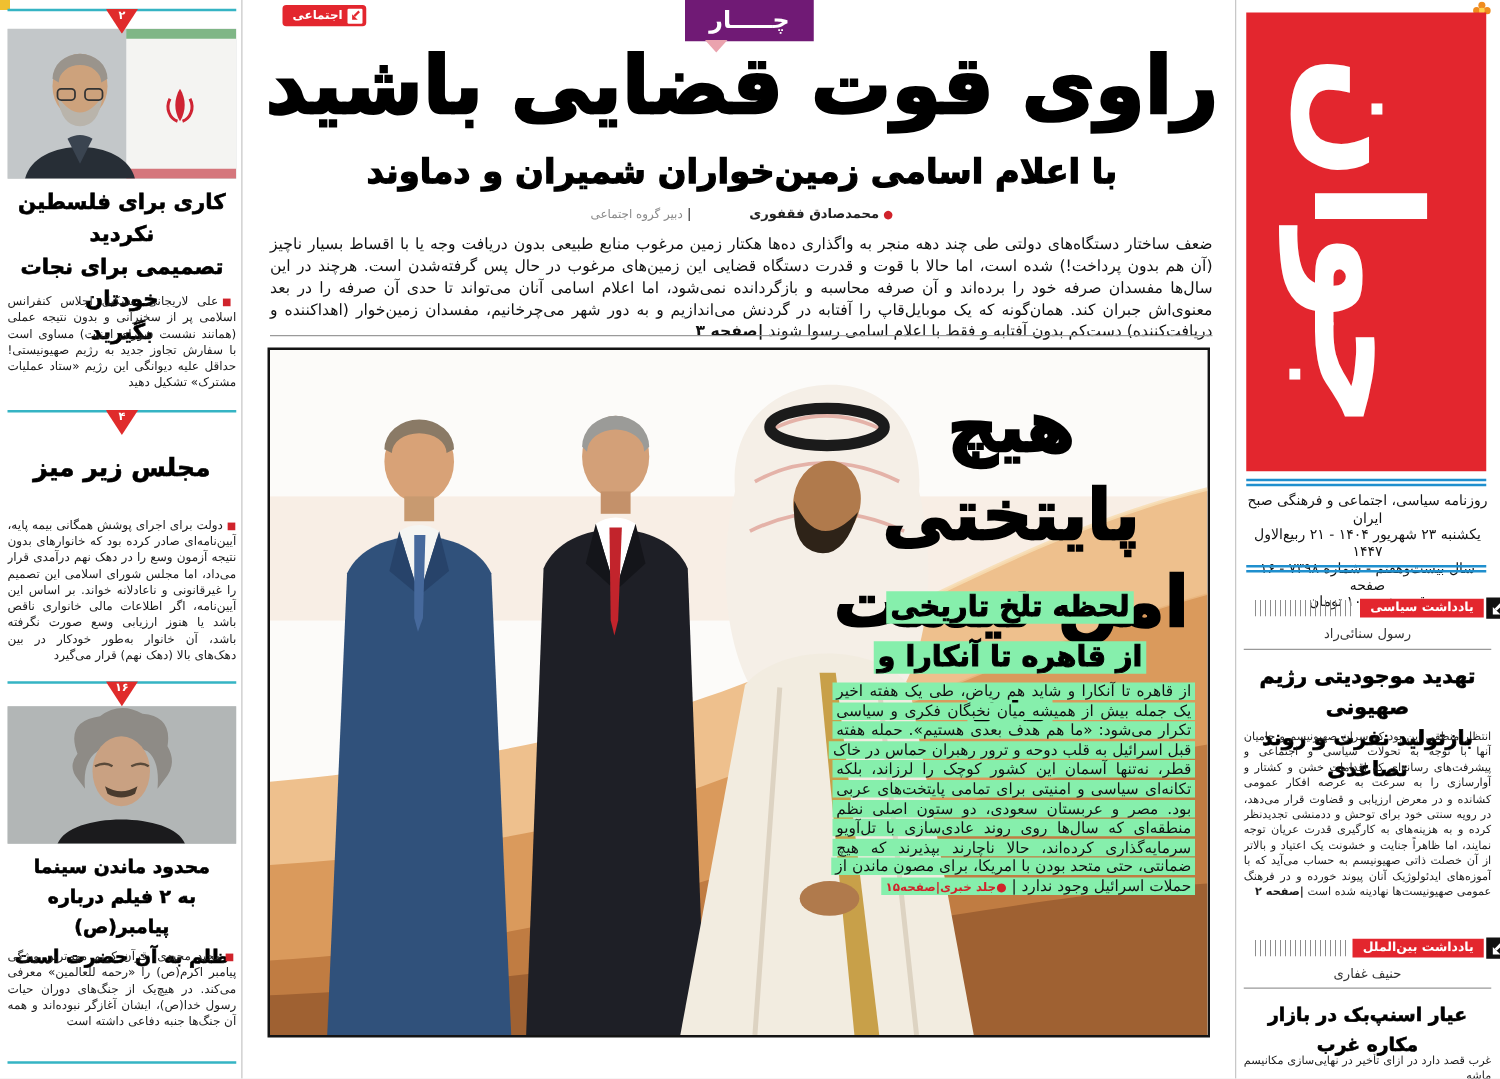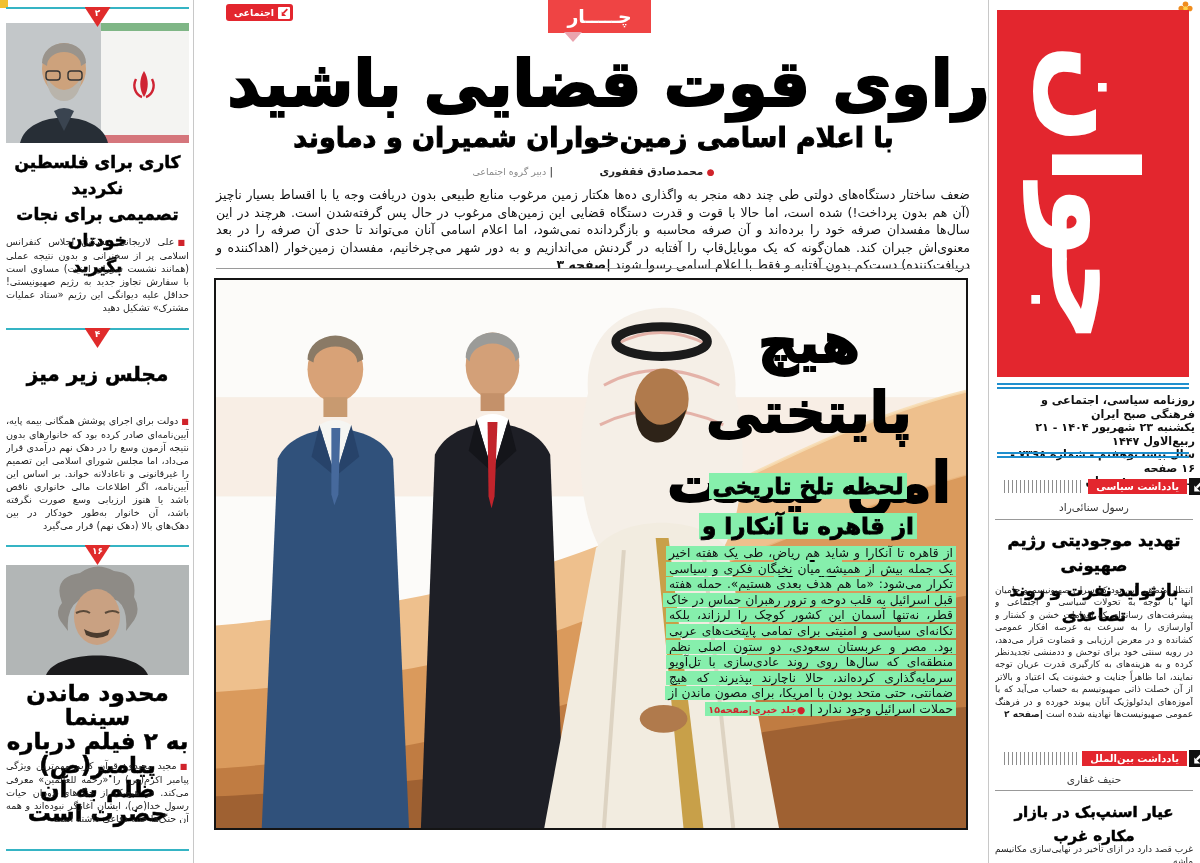--- a/index.html
+++ b/index.html
@@ -20,21 +20,21 @@
   .lc-body{position:absolute;left:0;width:183px;font-size:9.6px;line-height:13px;text-align:justify;
            color:#1c1c1c;overflow:hidden;}
   .sqbullet{color:#d0232b;font-size:8px;margin-left:3px;}
 
   
   .mc{position:absolute;left:200px;top:0;width:787px;height:863px;}
   .badge-social{position:absolute;left:26px;top:4px;height:17px;background:#e3262e;border-radius:3px;
                 color:#fff;font-size:9.5px;font-weight:bold;display:flex;align-items:center;gap:4px;
                 padding:0 3px 0 8px;z-index:4;}
   .badge-logo{width:12px;height:12px;background:#fff;border-radius:1px;display:flex;align-items:center;justify-content:center;}
-  .watermark{position:absolute;left:348px;top:0;width:103px;height:33px;background:#ef4444;
+  .watermark{position:absolute;left:348px;top:0;width:103px;height:33px;background:#701a75;
              color:#fff;font-weight:bold;font-size:19px;text-align:center;line-height:32px;z-index:5;}
   .watermark::after{content:"";position:absolute;left:16px;bottom:-9px;border:9px solid transparent;
                     border-top:10px solid #eaa3ae;border-bottom:0;}
   .main-h{position:absolute;left:0;top:18px;width:787px;text-align:center;font-size:64px;font-weight:bold;
           color:#000;letter-spacing:-3px;line-height:102px;-webkit-text-stroke:2px #000;white-space:nowrap;}
   .main-sub{position:absolute;left:0;top:122px;width:787px;text-align:center;font-size:27px;font-weight:bold;
             color:#000;letter-spacing:-1px;-webkit-text-stroke:1px #000;}
   .byline{position:absolute;left:0;top:165px;width:787px;text-align:center;font-size:10.5px;color:#222;}
   .byline .dot{color:#d0232b;font-size:9px;}
   .byline .name{font-weight:bold;margin-left:43px;}
@@ -54,21 +54,21 @@
            text-align:justify;color:#111;z-index:2;}
   .stripe{background:#86efac;padding:0 3px;box-decoration-break:clone;-webkit-box-decoration-break:clone;}
   .credit{color:#d0232b;font-size:9.5px;font-weight:bold;}
 
   
   .rc{position:absolute;left:993px;top:0;width:202px;height:863px;}
   .mast{position:absolute;left:4px;top:10px;width:192px;height:367px;background:#e3262e;overflow:hidden;}
   .mast .logo{position:absolute;left:50%;top:50%;transform:translate(-50%,-50%) rotate(90deg);
               font-size:118px;font-weight:bold;color:#fff;white-space:nowrap;letter-spacing:-6px;line-height:1;}
   .bl{position:absolute;left:4px;width:192px;height:6px;border-top:2px solid #1f8fce;border-bottom:2px solid #1f8fce;}
-  .mastinfo{position:absolute;left:0;width:202px;text-align:right;font-size:11.2px;font-weight:bold;
+  .mastinfo{position:absolute;left:0;width:202px;text-align:center;font-size:11.2px;font-weight:normal;
             line-height:13.5px;color:#111;}
   .noterow{position:absolute;left:11px;width:202px;height:17px;display:flex;align-items:center;direction:rtl;z-index:2;}
   .nlogo{width:17px;height:17px;background:#111;display:flex;align-items:center;justify-content:center;flex:0 0 auto;}
   .nbadge{background:#e3262e;color:#fff;font-size:10px;font-weight:bold;height:15px;line-height:15px;
           padding:0 8px;margin-right:2px;flex:0 0 auto;}
   .nbars{flex:1;height:13px;margin-right:4px;
          background:repeating-linear-gradient(90deg,#8d8d8d 0 1px,transparent 1px 4px);}
   .nauthor{position:absolute;left:0;width:202px;text-align:center;font-size:10.5px;color:#333;}
   .nrule{position:absolute;left:2px;width:198px;border-top:1px solid #999;}
   .n-h{position:absolute;left:0;width:202px;text-align:center;font-weight:bold;color:#000;
@@ -148,21 +148,21 @@
         <g data-name="majidi-figure">
           <path d="M56 38 q-10 -26 18 -30 q16 -12 34 -2 q24 2 20 26 q8 14 -2 26 l-6 8 q2 -22 -8 -30 q-26 -12 -40 0 q-12 8 -10 30 l-6 -8 q-8 -10 0 -20 Z" fill="#8e8b86"></path>
           <ellipse cx="91" cy="52" rx="23" ry="28" fill="#c9a182"></ellipse>
           <path d="M78 64 q13 8 26 0 l-2 6 q-11 6 -22 0 Z" fill="#4a3b2e"></path>
           <path d="M70 48 q8 -4 14 0 M99 48 q8 -4 14 0" stroke="#5a4a3a" stroke-width="2" fill="none"></path>
           <path d="M40 110 C50 84 132 84 142 110 Z" fill="#1b1b1d"></path>
         </g>
       </svg>
     </div>
 
-    <div class="lc-h" style="top:681px;font-size:23px;line-height:24px;" data-name="story-headline">
+    <div class="lc-h" style="top:681px;font-size:15px;line-height:24px;" data-name="story-headline">
       <div data-name="headline-line">محدود ماندن سینما</div>
       <div data-name="headline-line">به ۲ فیلم درباره پیامبر(ص)</div>
       <div data-name="headline-line">ظلم به آن حضرت است</div>
     </div>
 
     <div class="lc-body" style="top:759px;height:64px;" data-name="story-body">
       <span class="sqbullet" data-name="red-square-bullet-icon">■</span><span data-name="story-text">مجید مجیدی: قرآن کریم مهم‌ترین ویژگی پیامبر اکرم(ص) را «رحمه للعالمین» معرفی می‌کند. در هیچ‌یک از جنگ‌های دوران حیات رسول خدا(ص)، ایشان آغازگر نبوده‌اند و همه آن جنگ‌ها جنبه دفاعی داشته است</span>
     </div>
 
     <div class="sep" style="top:849px;" data-name="section-separator"></div>
@@ -177,21 +177,21 @@
             <polygon points="3,14 3,6 11,14" fill="#e3262e"></polygon>
           </svg>
       </span>
       <span data-name="section-badge-label">اجتماعی</span>
     </div>
 
     <div class="watermark" data-name="chahar-watermark">
       <span data-name="watermark-text">چـــــار</span>
     </div>
 
-    <h1 class="main-h" data-name="main-headline" style="margin:15px;text-align:center;">راوی قوت قضایی باشید</h1>
+    <h1 class="main-h" data-name="main-headline" style="margin:0;text-align:center;">راوی قوت قضایی باشید</h1>
     <div class="main-sub" data-name="main-subheadline">با اعلام اسامی زمین‌خواران شمیران و دماوند</div>
 
     <div class="byline" data-name="byline">
       <span class="dot" data-name="byline-dot-icon">●</span>
       <span class="name" data-name="byline-author">محمدصادق فقفوری</span>
       <span data-name="byline-separator">|</span>
       <span class="role" data-name="byline-role">دبیر گروه اجتماعی</span>
     </div>
 
     <p class="lede" style="margin:0;" data-name="lede-paragraph">

